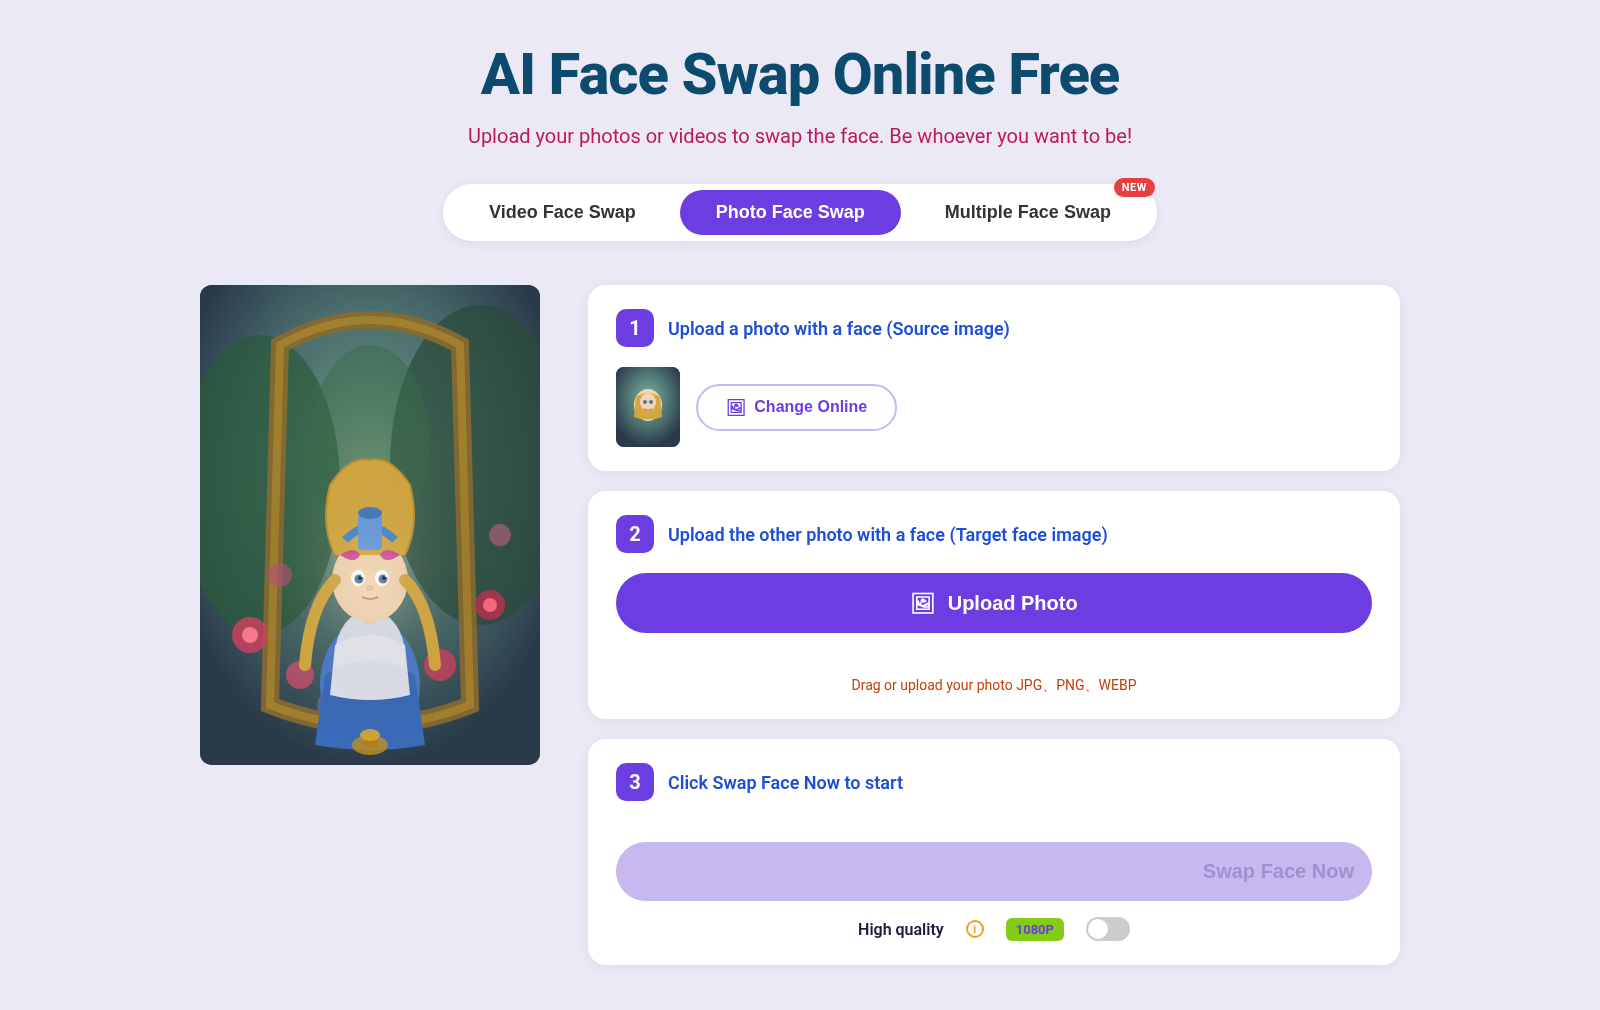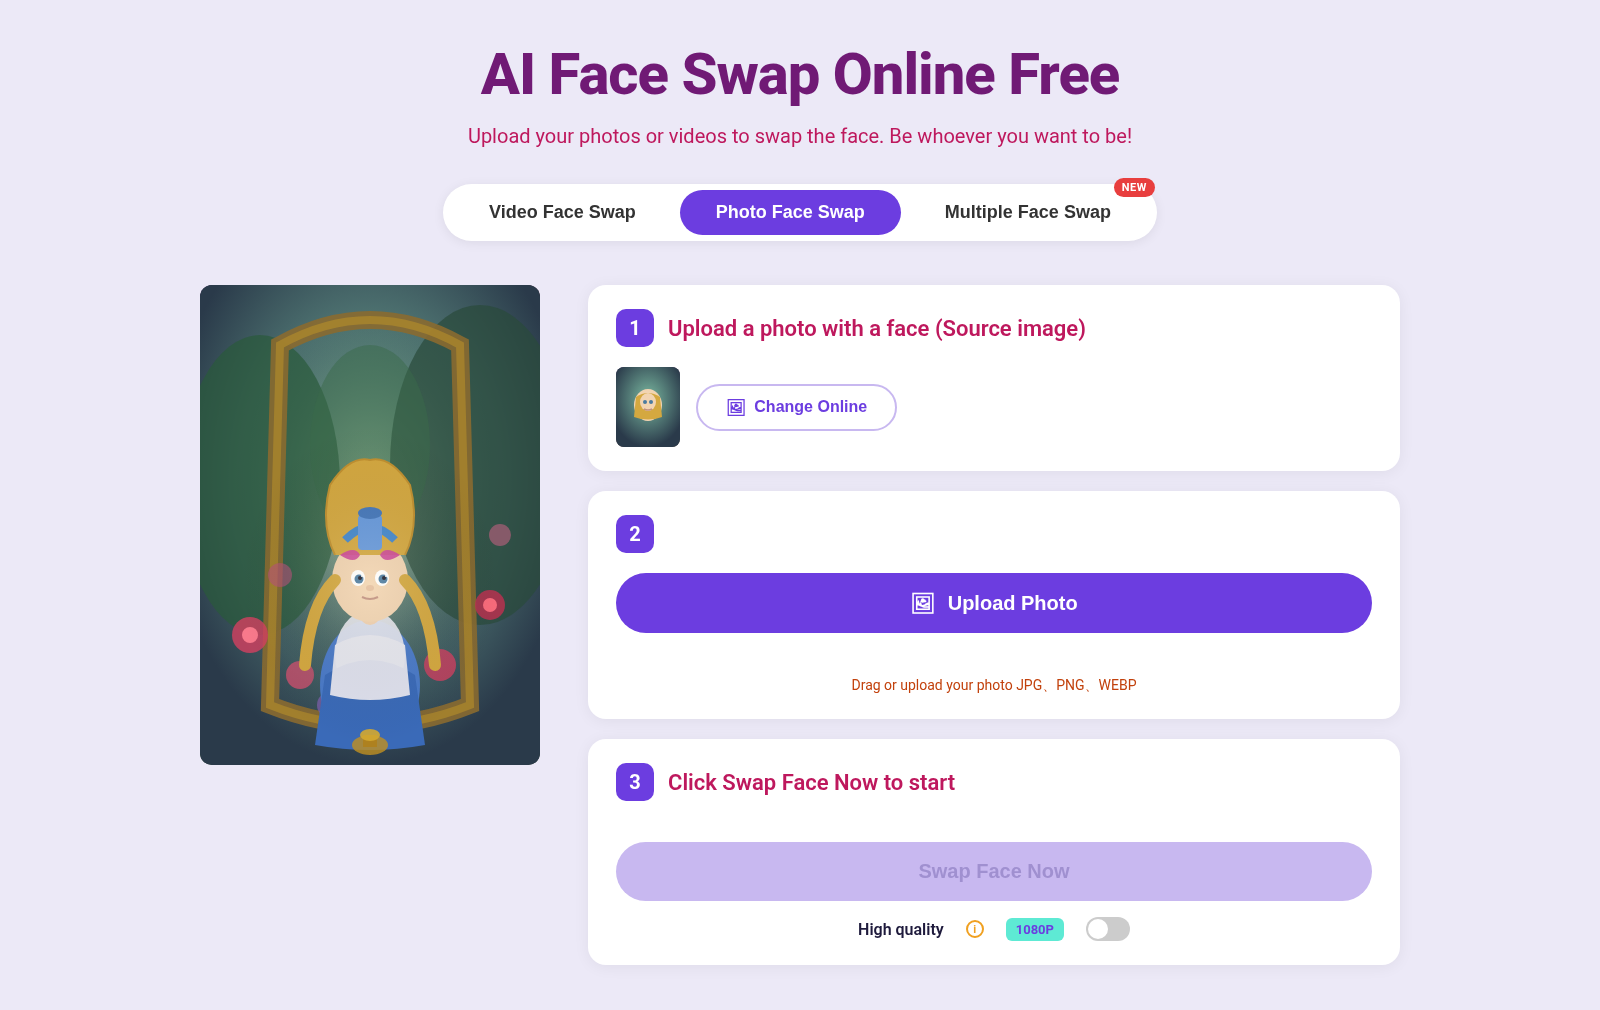--- a/index.html
+++ b/index.html
@@ -10,21 +10,21 @@
       min-height: 1010px;
       display: flex;
       flex-direction: column;
       align-items: center;
       padding: 40px 20px;
     }
 
     .main-title {
       font-size: 58px;
       font-weight: 800;
-      color: #701a75;
+      color: #0c4a6e;
       text-align: center;
       margin-bottom: 16px;
       letter-spacing: -1px;
     }
 
     .subtitle {
       font-size: 20px;
       color: #be185d;
       text-align: center;
       margin-bottom: 36px;
@@ -131,23 +131,23 @@
       display: flex;
       align-items: center;
       justify-content: center;
       color: #fff;
       font-size: 20px;
       font-weight: 700;
       flex-shrink: 0;
     }
 
     .step-title {
-      font-size: 22px;
+      font-size: 18px;
       font-weight: 600;
-      color: #be185d;
+      color: #1d4ed8;
     }
 
     
     .step1-content {
       display: flex;
       align-items: center;
       gap: 16px;
     }
 
     .source-thumb {
@@ -195,21 +195,21 @@
       text-align: center;
       color: #c2410c;
       font-size: 14px;
       margin-top: 44px;
     }
 
     
     .swap-btn {
       display: flex;
       align-items: center;
-      justify-content: center;
+      justify-content: flex-end;
       width: 100%;
       padding: 18px;
       background: #c8b8f0;
       border: none;
       border-radius: 50px;
       color: #a090d0;
       font-size: 20px;
       font-weight: 700;
       cursor: pointer;
       margin-bottom: 16px;
@@ -237,21 +237,21 @@
       color: #f0a020;
       font-size: 11px;
       font-weight: 700;
       display: flex;
       align-items: center;
       justify-content: center;
       cursor: pointer;
     }
 
     .quality-badge {
-      background: #5eead4;
+      background: #84cc16;
       color: #6c3de0;
       font-size: 13px;
       font-weight: 700;
       padding: 4px 10px;
       border-radius: 6px;
     }
 
     .toggle {
       width: 44px;
       height: 24px;
@@ -404,20 +404,21 @@
         <button class="change-photo-btn">
           <span>🖼</span>
           <span>Change Online</span>
         </button>
       </div>
     </div>
 
     <div class="step-card">
       <div class="step-header">
         <div class="step-number">2</div>
+        <span class="step-title">Upload the other photo with a face (Target face image)</span>
       </div>
       <button class="upload-btn">
         <span>🖼</span>
         <span>Upload Photo</span>
       </button>
       <p class="upload-hint">Drag or upload your photo JPG、PNG、WEBP</p>
     </div>
 
     <div class="step-card">
       <div class="step-header">

